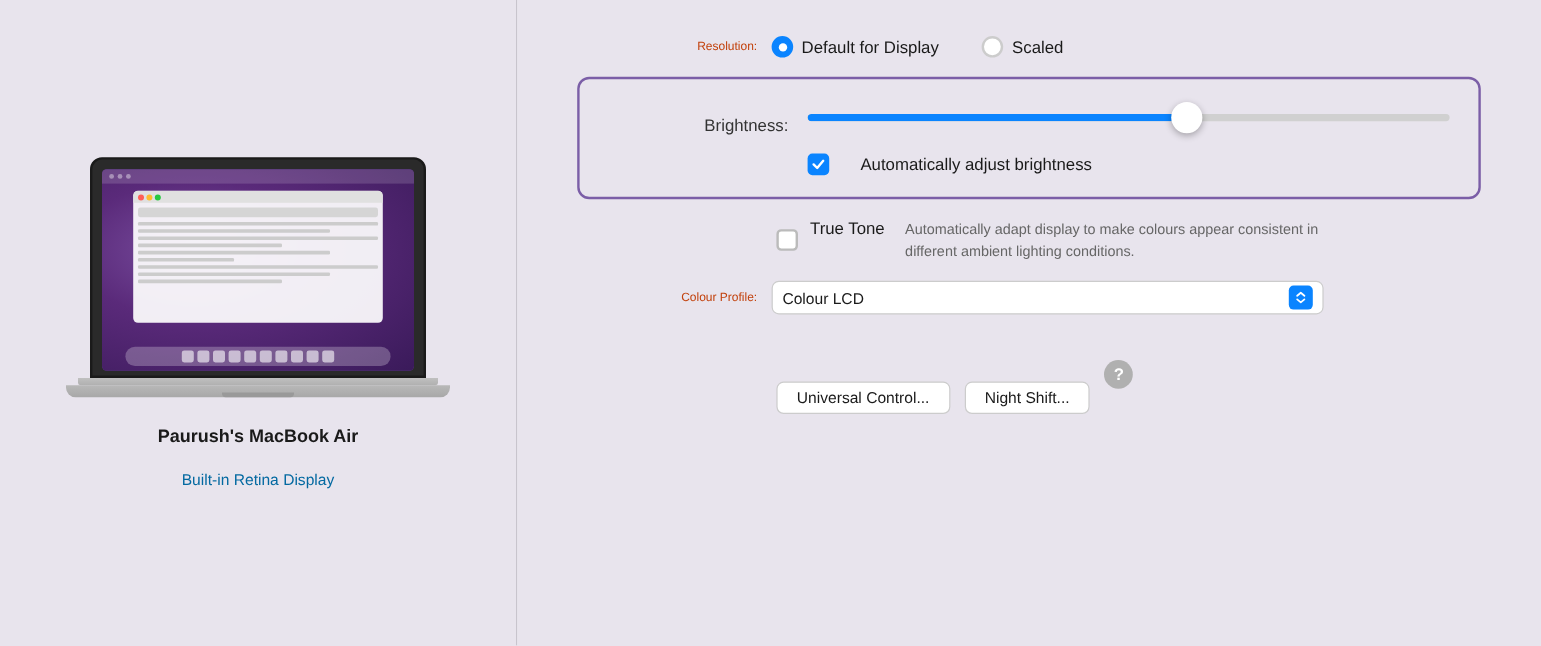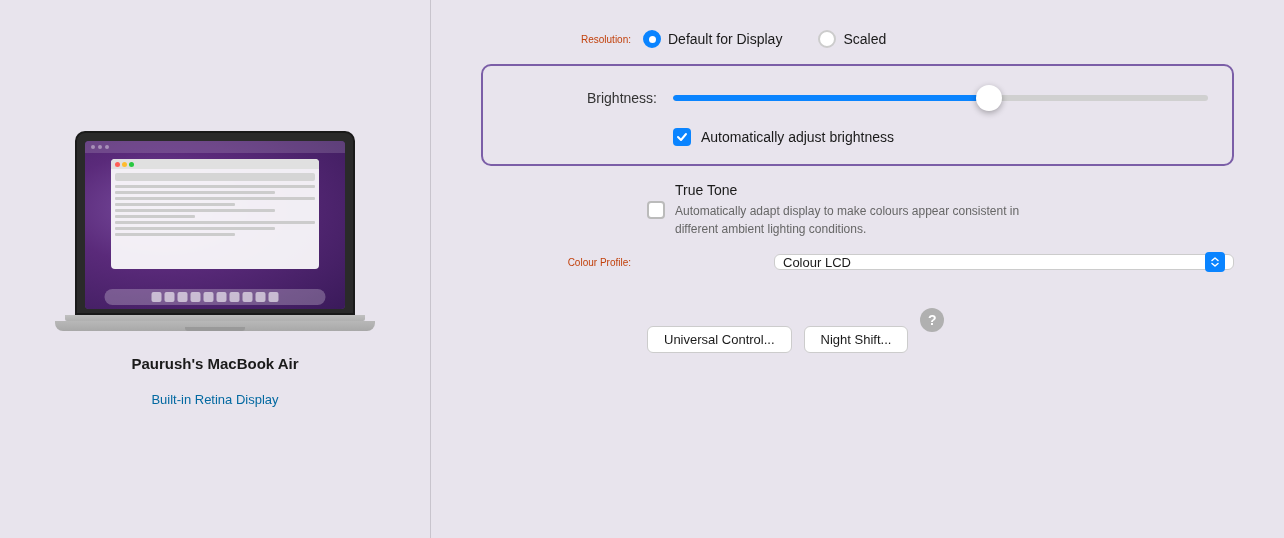--- a/index.html
+++ b/index.html
@@ -269,21 +269,21 @@
       border: 2px solid #7b5ea7;
       border-radius: 10px;
       padding: 18px 24px;
       display: flex;
       flex-direction: column;
       gap: 16px;
     }
 
     .slider-row {
       display: flex;
-      align-items: center;
+      align-items: flex-end;
       gap: 16px;
     }
 
     .slider-label {
       font-size: 14px;
       color: #333;
       min-width: 150px;
       text-align: right;
     }
 
@@ -319,21 +319,21 @@
       background: white;
       box-shadow: 0 2px 6px rgba(0,0,0,0.3);
       top: 50%;
       left: 59%;
       transform: translate(-50%, -50%);
     }
 
     .checkbox-row {
       display: flex;
       align-items: center;
-      gap: 10px;
+      gap: 26px;
       padding-left: 166px;
     }
 
     .checkbox-box {
       width: 18px;
       height: 18px;
       border-radius: 4px;
       background: #0a84ff;
       display: flex;
       align-items: center;
@@ -369,48 +369,47 @@
       width: 18px;
       height: 18px;
       border-radius: 4px;
       border: 2px solid #bbb;
       background: white;
       flex-shrink: 0;
     }
 
     .tone-content {
       display: flex;
-      flex-direction: column;
-      gap: 4px;
+      flex-direction: row;
+      gap: 17px;
     }
 
     .tone-title {
       font-size: 14px;
       color: #1a1a1a;
     }
 
     .tone-description {
       font-size: 12px;
       color: #666;
       line-height: 1.5;
       max-width: 380px;
     }
 
     
     .profile-row {
       display: flex;
       align-items: center;
       gap: 12px;
-      justify-content: space-between;
     }
 
     .dropdown {
       flex: 1;
       max-width: 460px;
-      height: 16px;
+      height: 28px;
       background: white;
       border: 1px solid #ccc;
       border-radius: 6px;
       display: flex;
       align-items: center;
       justify-content: space-between;
       padding: 0 8px;
       cursor: pointer;
     }
 

